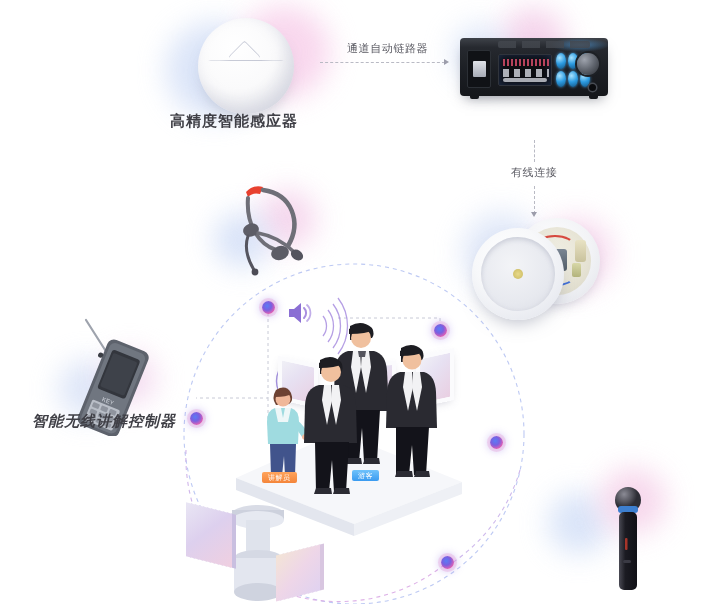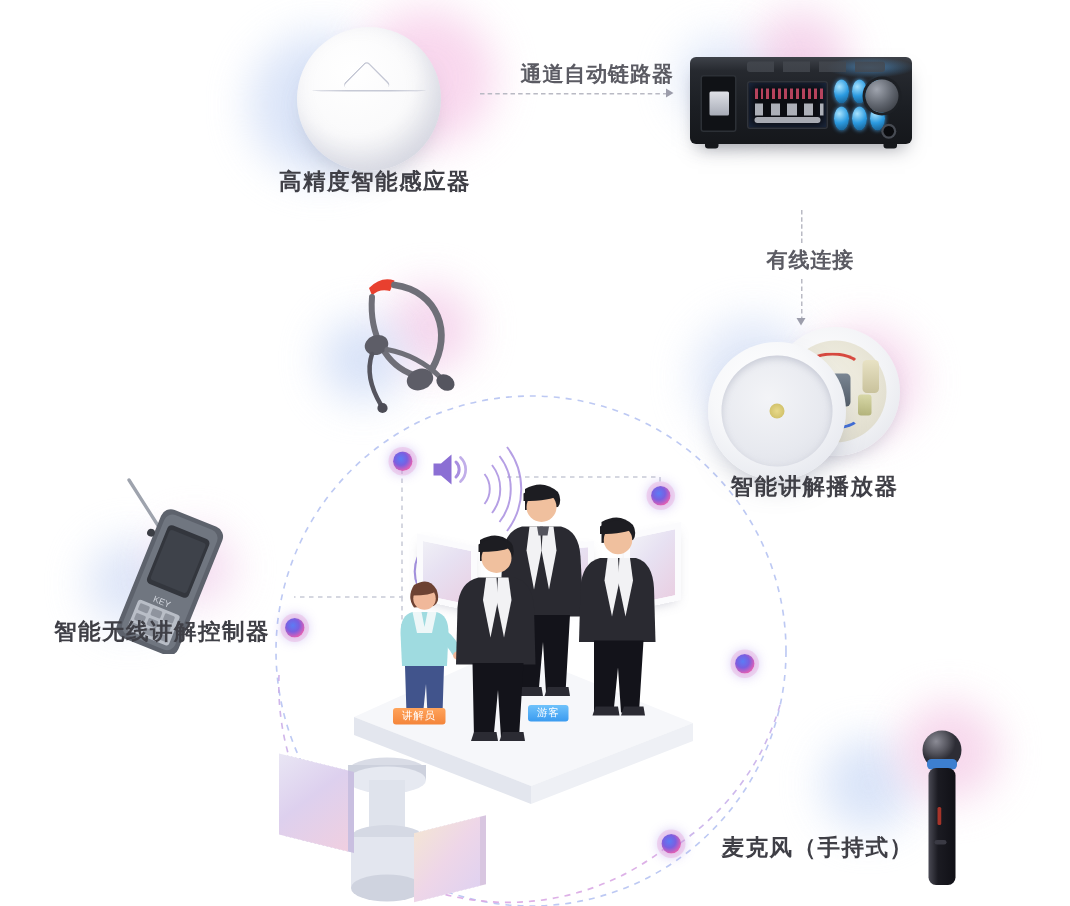--- a/index.html
+++ b/index.html
@@ -16,29 +16,28 @@
   .blob { position: absolute; border-radius: 50%; filter: blur(14px); pointer-events: none; }
 
   
   .label {
     position: absolute;
     color: #3f3f46;
     font-weight: bold;
     font-size: 15px;
     letter-spacing: 1px;
     white-space: nowrap;
-    text-align: center;
   }
   .minilabel {
     position: absolute;
     color: #5b5b63;
-    font-size: 14px;
+    font-size: 11px;
     letter-spacing: .6px;
     white-space: nowrap;
-    font-weight: bold;
+    font-weight: normal;
   }
 
   
   .dash-h {
     position: absolute; height: 0;
     border-top: 1px dashed #b9bac4;
   }
   .dash-v {
     position: absolute; width: 0;
     border-left: 1px dashed #b9bac4;
@@ -316,21 +315,20 @@
     <div class="spk-back" style="left:42px; top:2px;">
       <div class="pcb"></div>
       <div class="wire-r"></div>
       <div class="wire-b"></div>
       <div class="chip"></div>
       <div class="cap"></div>
       <div class="cap2"></div>
     </div>
     <div class="spk-front" style="left:0px; top:12px;"></div>
   </div>
-  <div class="label" style="left:458px; top:315px; width:170px;">智能讲解播放器</div>
 
   <svg class="headset" style="left:218px; top:178px;" viewBox="0 0 110 100">
 
     <path d="M28 14 q8 -8 17 -5 l-3 7 q-7 -2 -12 3 z" fill="#e8402f"></path>
 
     <path d="M30 20 C 28 46, 40 66, 58 72" fill="none" stroke="#6f6f78" stroke-width="4" stroke-linecap="round"></path>
     <path d="M45 12 C 74 16, 84 44, 70 68" fill="none" stroke="#6f6f78" stroke-width="4.5" stroke-linecap="round"></path>
 
     <ellipse cx="62" cy="75" rx="9" ry="7" fill="#5d5d67" transform="rotate(-20 62 75)"></ellipse>
     <ellipse cx="33" cy="52" rx="8" ry="6.5" fill="#5d5d67" transform="rotate(-20 33 52)"></ellipse>
@@ -360,21 +358,21 @@
         <rect x="43" y="109" width="7" height="5" rx="1"></rect>
         <rect x="52" y="109" width="7" height="5" rx="1"></rect>
         <rect x="61" y="109" width="7" height="5" rx="1"></rect>
         <rect x="43" y="116" width="7" height="4" rx="1"></rect>
         <rect x="52" y="116" width="7" height="4" rx="1"></rect>
         <rect x="61" y="116" width="7" height="4" rx="1"></rect>
       </g>
       <circle cx="32" cy="56" r="2.6" fill="#3b3e45"></circle>
     </g>
   </svg>
-  <div class="label" style="left:18px; top:412px; width:180px;">智能无线讲解控制器</div>
+  <div class="label" style="left:32px; top:412px; width:180px;font-style:italic;">智能无线讲解控制器</div>
 
   <div class="scene" style="left:234px; top:290px; width:260px; height:250px;">
 
     <div class="frame" style="left:44px; top:70px; width:40px; height:44px; transform: skewY(12deg);"></div>
     <div class="frame" style="left:122px; top:72px; width:40px; height:44px; transform: skewY(-4deg);"></div>
     <div class="frame" style="left:182px; top:62px; width:38px; height:52px; transform: skewY(-12deg);"></div>
 
     <svg style="position:absolute; left:52px; top:10px; width:26px; height:26px;" viewBox="0 0 26 26">
       <path d="M3 9 h5 l7 -6 v20 l-7 -6 h-5 z" fill="#8b6fd4"></path>
       <path d="M18 8 a7 7 0 0 1 0 10" fill="none" stroke="#a98fe0" stroke-width="2" stroke-linecap="round"></path>
@@ -469,21 +467,20 @@
         <stop offset="0%" stop-color="#4a4a54"></stop>
         <stop offset="35%" stop-color="#1b1b22"></stop>
         <stop offset="100%" stop-color="#101016"></stop>
       </linearGradient>
     </defs>
     <rect x="10" y="28" width="20" height="7" rx="3" fill="#3d7fd0"></rect>
     <rect x="11" y="34" width="18" height="78" rx="5" fill="url(#mbody)"></rect>
     <rect x="17" y="60" width="2.5" height="12" rx="1" fill="#c0392b" opacity=".85"></rect>
     <rect x="15" y="82" width="8" height="3" rx="1.5" fill="#3a3a44"></rect>
   </svg>
-  <div class="label" style="left:455px; top:556px; width:180px;">麦克风（手持式）</div>
 
   <div class="node" style="left:262px; top:301px;"></div>
   <div class="node" style="left:434px; top:324px;"></div>
   <div class="node" style="left:190px; top:412px;"></div>
   <div class="node" style="left:490px; top:436px;"></div>
   <div class="node" style="left:441px; top:556px;"></div>
 
 </div>
 
 </body></html>

